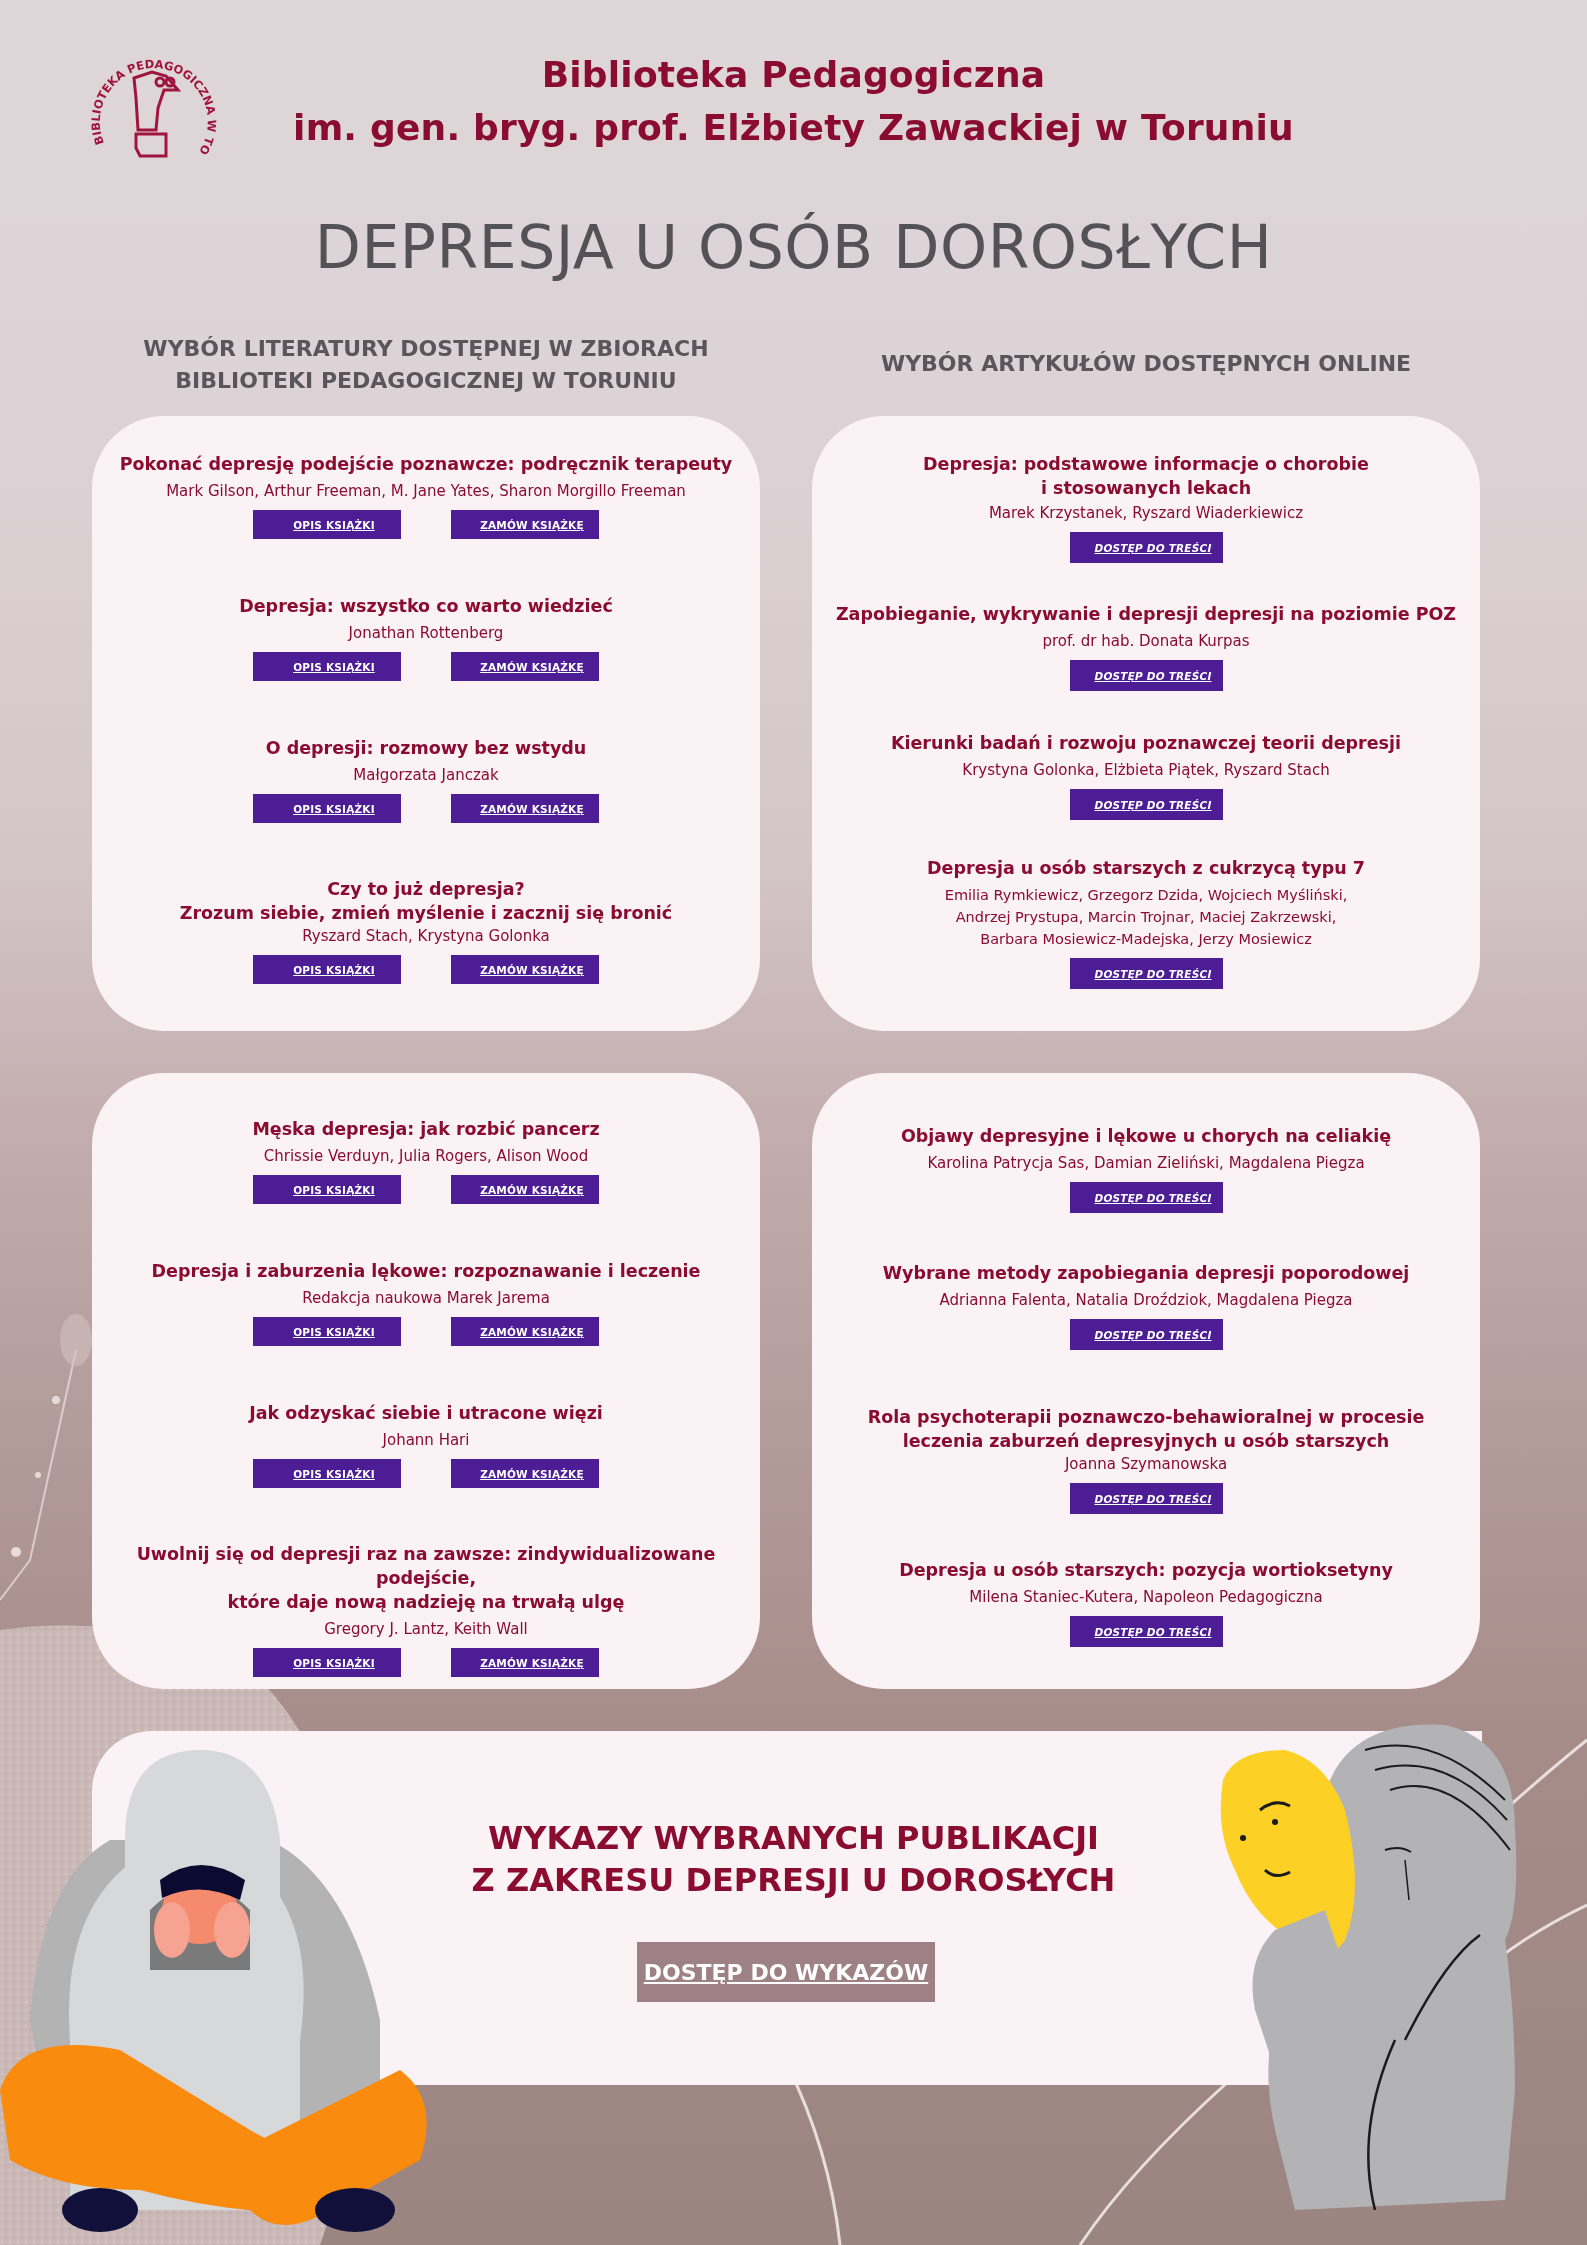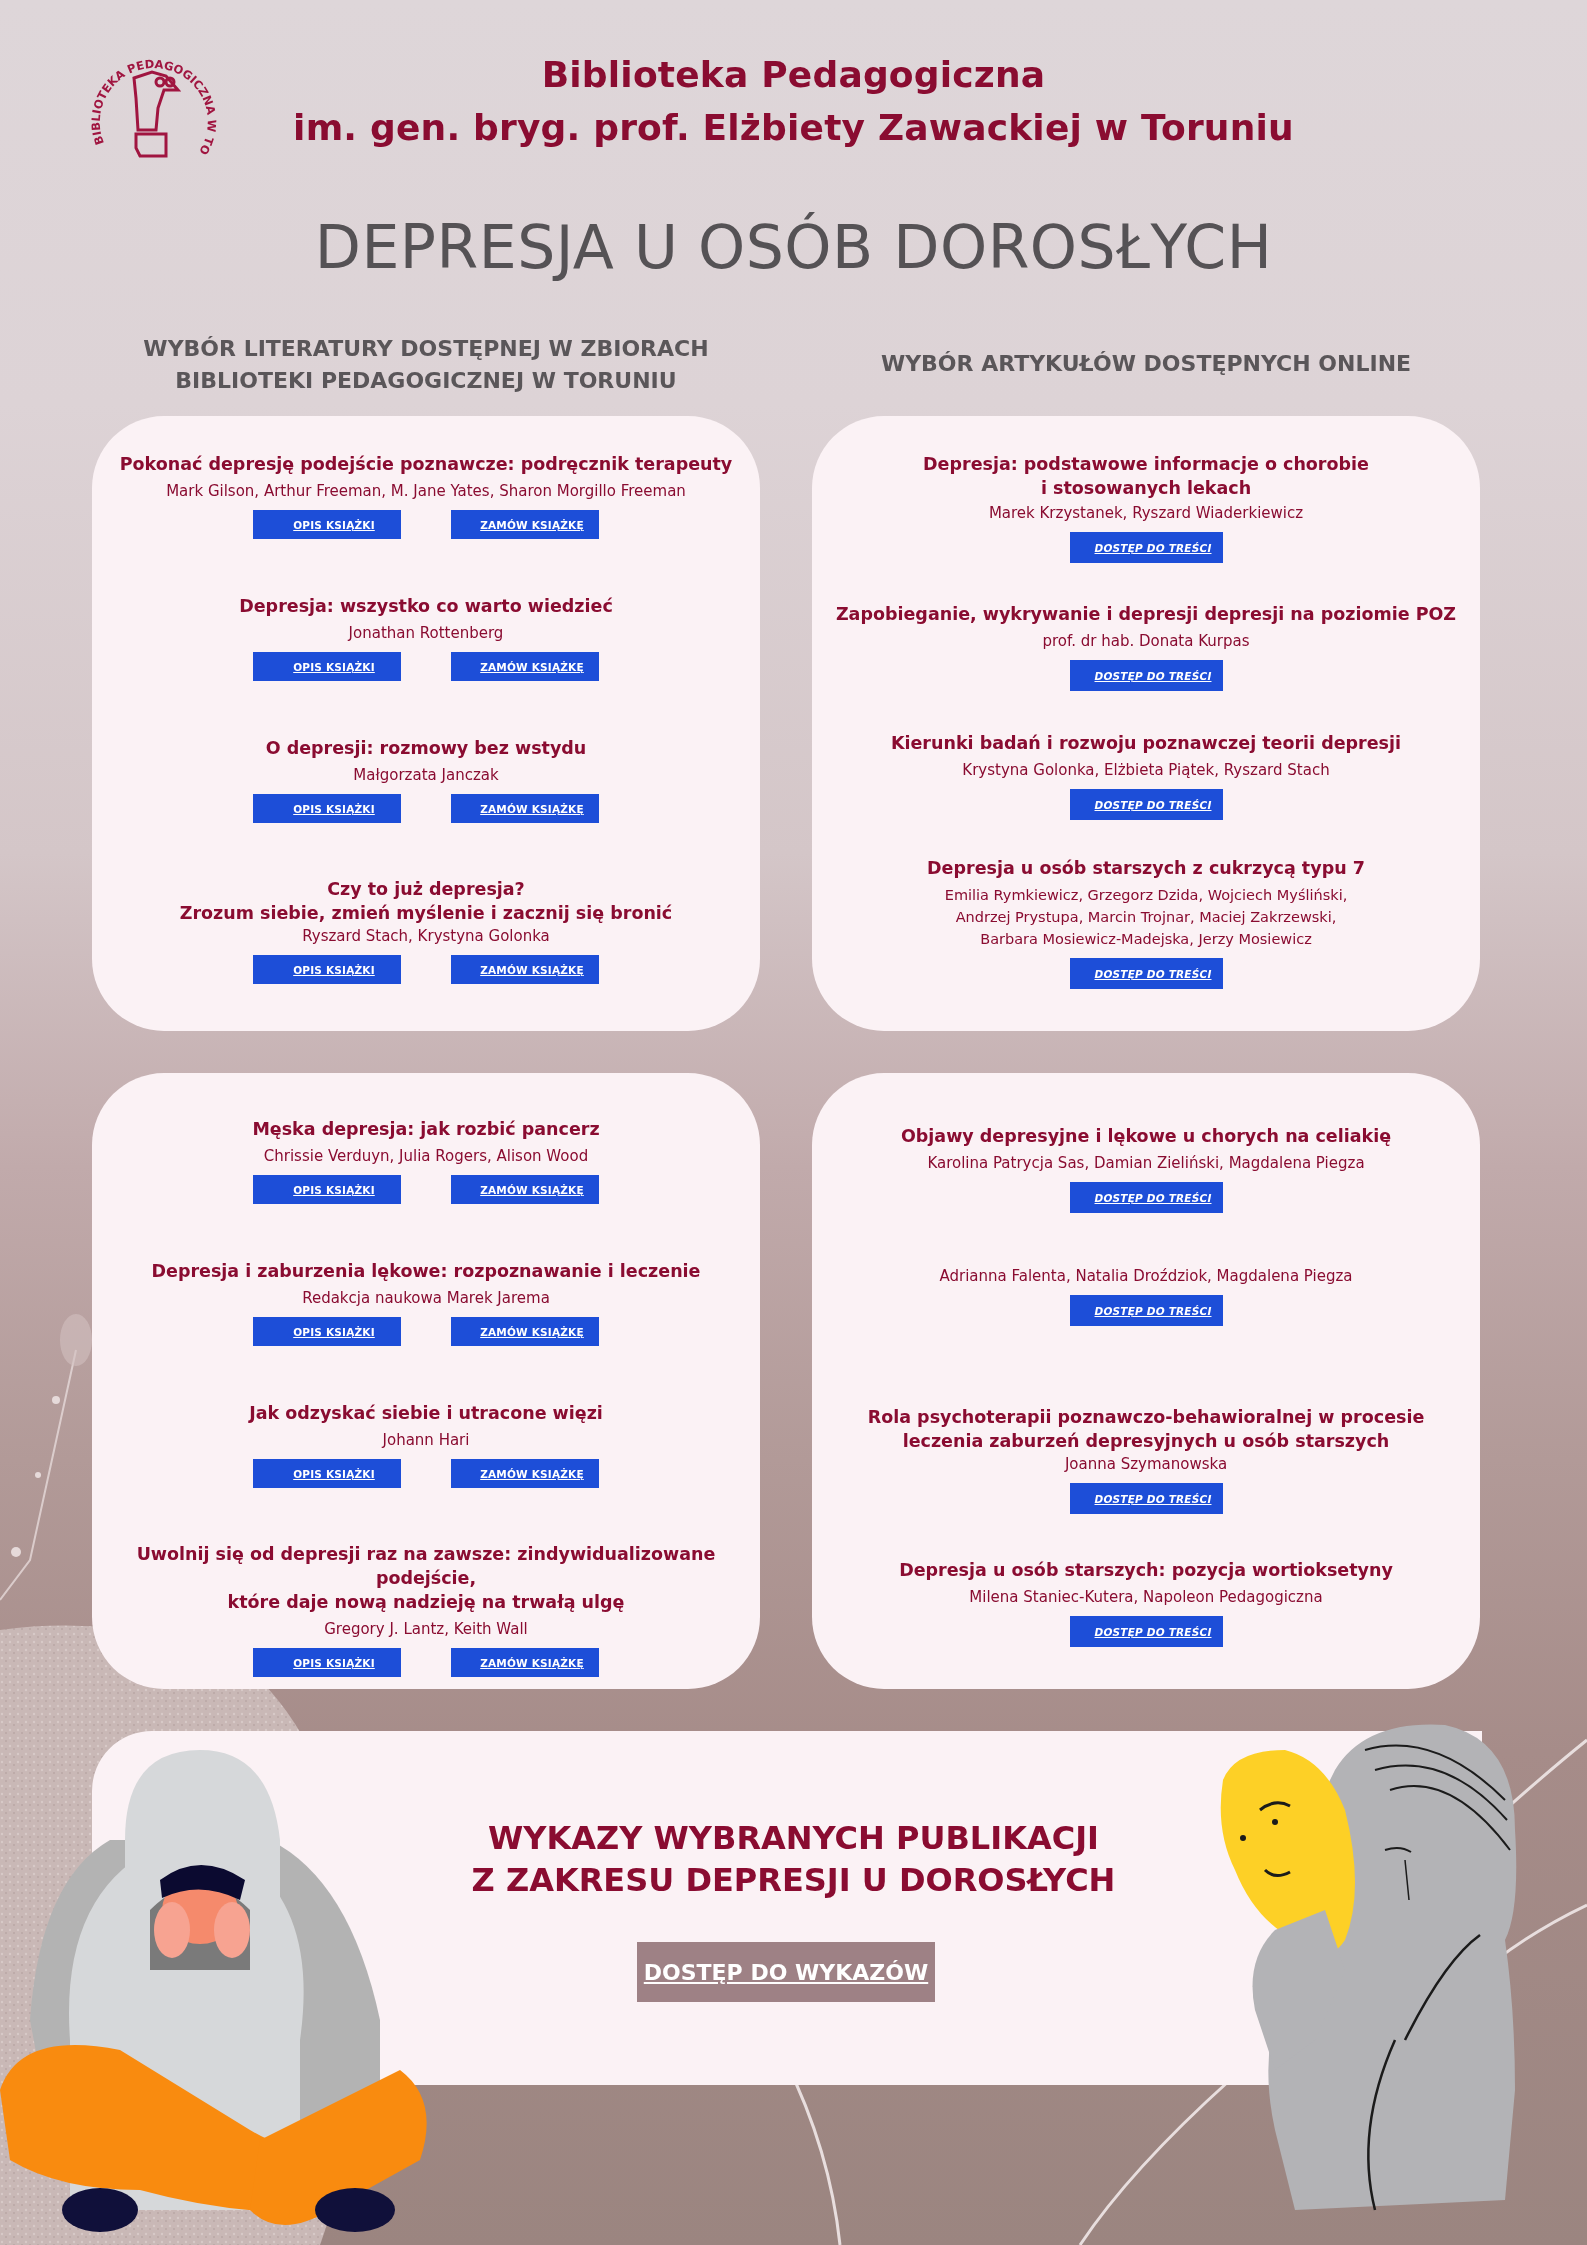--- a/index.html
+++ b/index.html
@@ -49,21 +49,21 @@
     font-family: "DejaVu Sans", sans-serif; font-weight: bold; color: #8a0c31;
     font-size: 17.5px; line-height: 24px; white-space: pre-line; padding: 0 14px;
   }
   .entry .author {
     font-family: "DejaVu Sans", sans-serif; color: #8a0c31;
     font-size: 15px; line-height: 22px; margin-top: 4px; white-space: pre-line;
   }
   .btn-row { display: flex; justify-content: center; gap: 50px; margin-top: 8px; }
   .btn {
     display: inline-flex; align-items: center; justify-content: center;
-    background: #1d4ed8; color: #ffffff; text-decoration: underline;
+    background: #4c1d95; color: #ffffff; text-decoration: underline;
     font-family: "DejaVu Sans", sans-serif; font-weight: bold;
     font-size: 10.5px; letter-spacing: 0.2px;
     width: 148px; height: 29px; cursor: pointer; padding-left: 14px;
   }
   .btn.access { width: 153px; height: 31px; font-style: italic; }
 
   .banner {
     position: absolute; left: 92px; top: 1731px; width: 1390px; height: 354px;
     background: #fbf2f5; border-radius: 60px 0 0 0;
   }
@@ -244,20 +244,21 @@
 
 <div class="card c4">
   <div class="entry" style="top:51px">
     <div class="title">Objawy depresyjne i lękowe u chorych na celiakię</div>
     <div class="author">Karolina Patrycja Sas, Damian Zieliński, Magdalena Piegza</div>
     <div class="btn-row">
         <a class="btn access">DOSTĘP DO TREŚCI</a>
       </div>
   </div>
   <div class="entry" style="top:188px">
+    <div class="title">Wybrane metody zapobiegania depresji poporodowej</div>
     <div class="author">Adrianna Falenta, Natalia Droździok, Magdalena Piegza</div>
     <div class="btn-row">
         <a class="btn access">DOSTĘP DO TREŚCI</a>
       </div>
   </div>
   <div class="entry" style="top:332px">
     <div class="title">Rola psychoterapii poznawczo-behawioralnej w procesie
 leczenia zaburzeń depresyjnych u osób starszych</div>
     <div class="author" style="margin-top:0">Joanna Szymanowska</div>
     <div class="btn-row">

